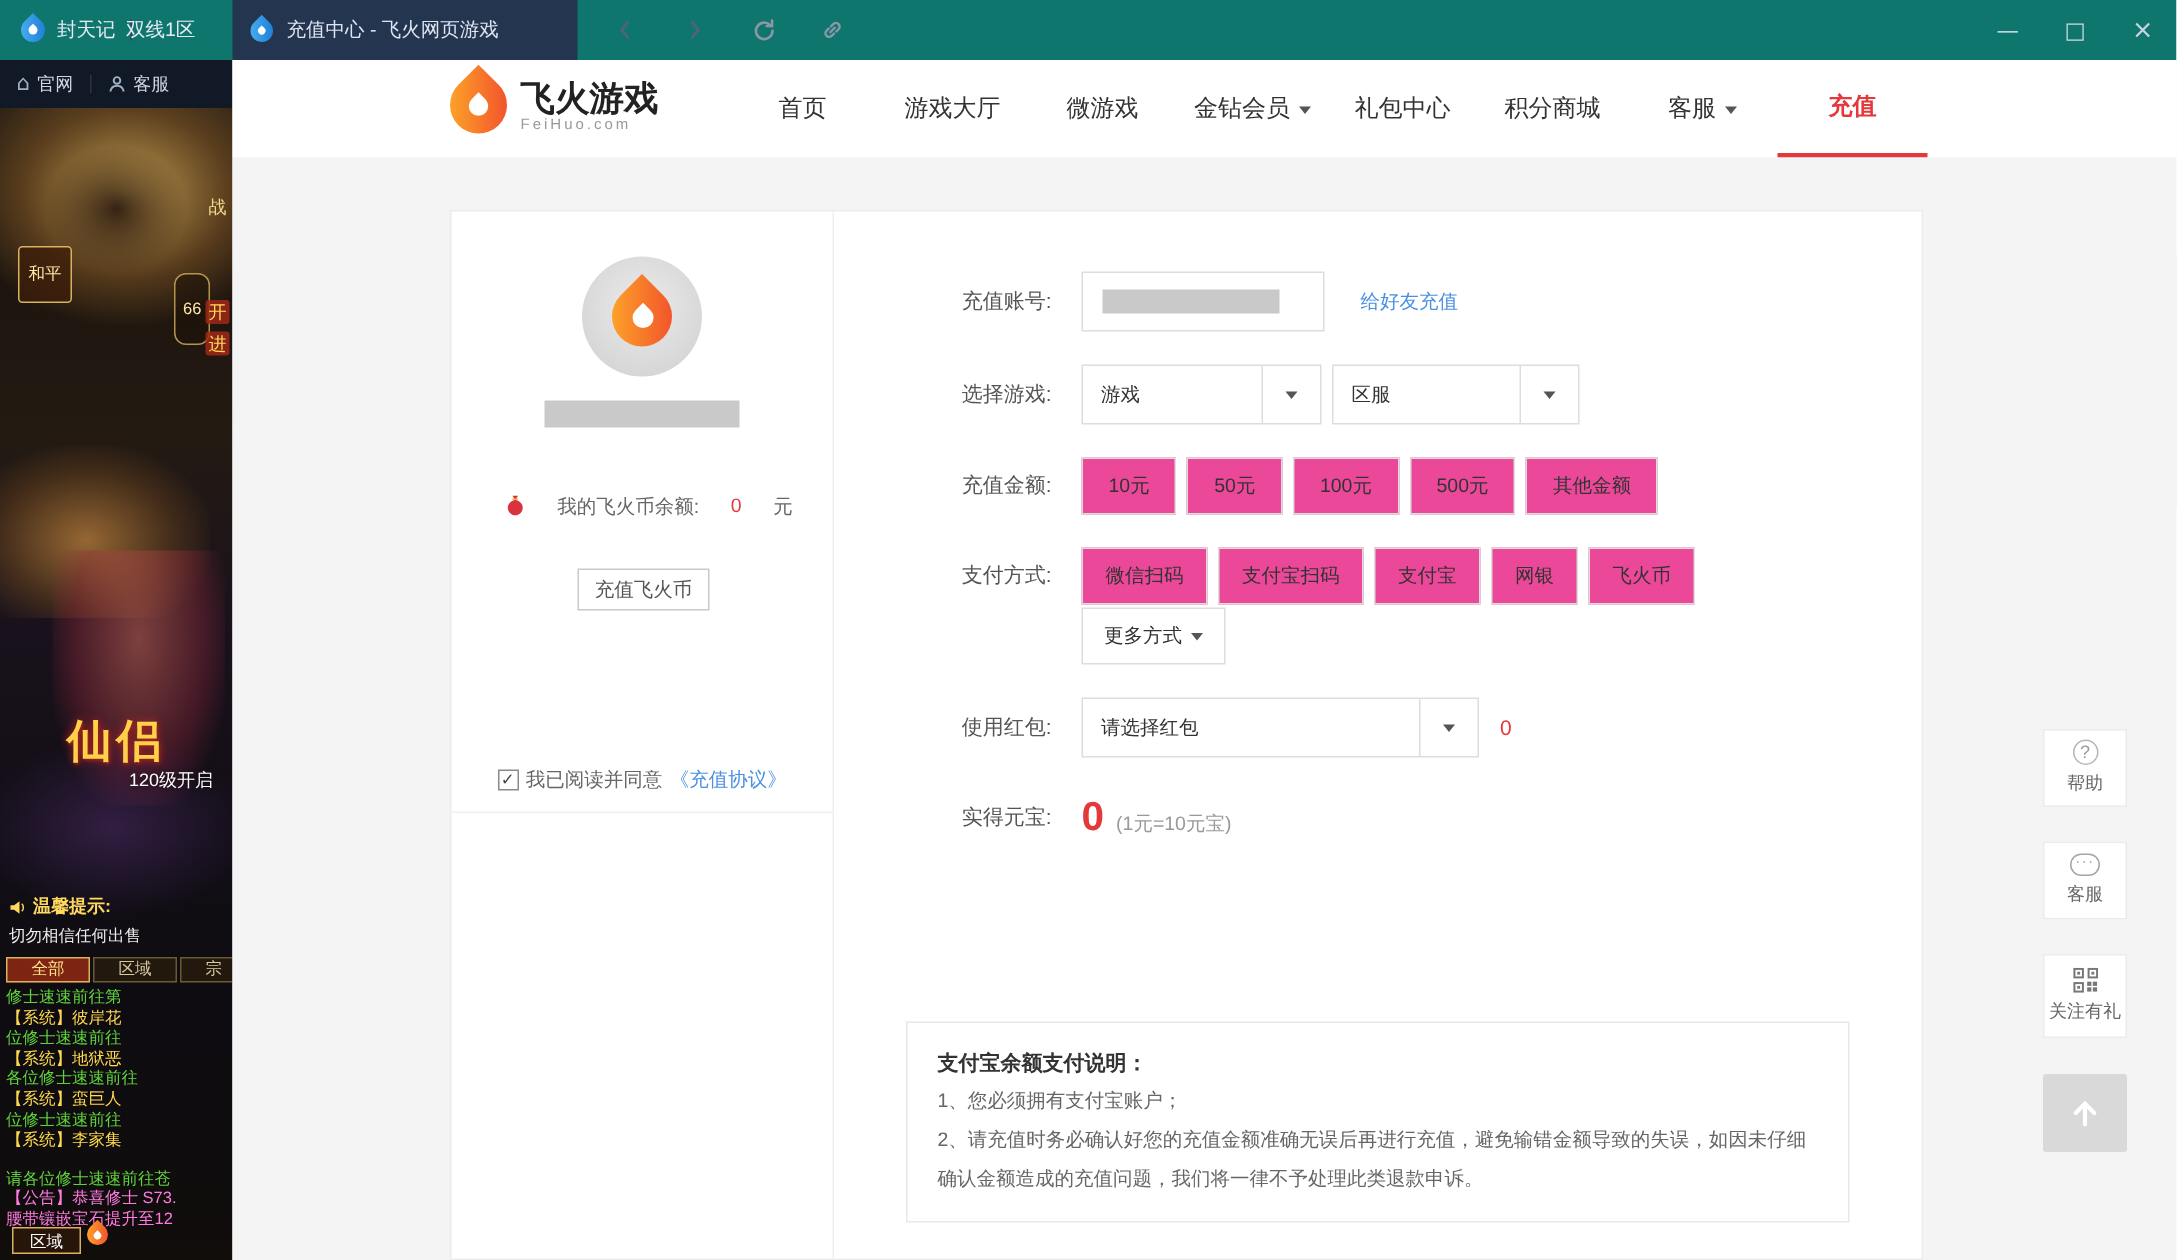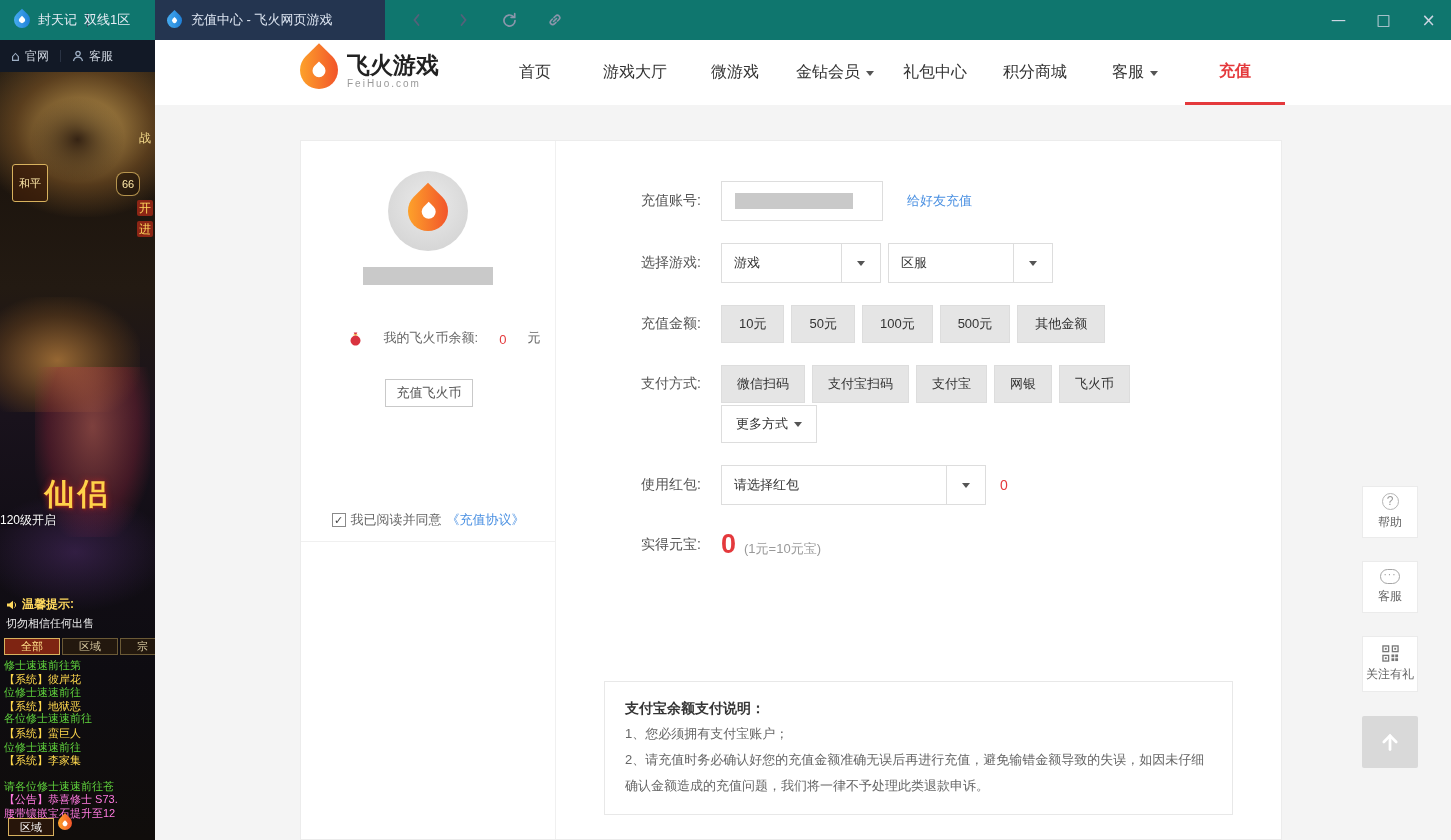--- a/index.html
+++ b/index.html
@@ -26,27 +26,27 @@
   .left-col{position:absolute;left:0;top:40px;width:155px;height:800px;background:#0c0f15}
   .quickbar{position:absolute;left:0;top:0;width:155px;height:32px;background:#121926;display:flex;align-items:center;color:#cfd6e0;font-size:12px}
   .qitem{display:flex;align-items:center;gap:5px;padding:0 11px;height:100%;cursor:pointer}
   .qsep{width:1px;height:12px;background:#2a3344}
   .qhome{font-family:"DejaVu Sans",sans-serif;font-size:14px;color:#9fb0c5}
   .game-strip{position:absolute;left:0;top:32px;width:155px;height:768px;overflow:hidden;
     background:linear-gradient(180deg,#2b2115 0%,#1d150e 15%,#231a12 28%,#19121c 45%,#120e16 60%,#0e0c11 78%,#100d0b 100%)}
   .gp{position:absolute}
   .art{position:absolute;pointer-events:none}
   .peace{left:12px;top:92px;padding:10px 6px;border:1px solid #d8b25e;background:rgba(60,30,10,.75);color:#ffe9a8;font-size:11px;line-height:16px;border-radius:3px}
-  .lvl{left:116px;top:100px;color:#ffe9a8;font-size:11px;border:1px solid rgba(216,178,94,.8);border-radius:8px;padding:4px 5px;line-height:14px;background:rgba(30,18,8,.6)}
+  .lvl{left:116px;top:110px;color:#ffe9a8;font-size:11px;border:1px solid rgba(216,178,94,.8);border-radius:8px;padding:16px 5px;line-height:14px;background:rgba(30,18,8,.6)}
   .war{right:4px;top:58px;color:#f3d98a;font-size:12px}
   .vbanner{right:2px;top:128px;display:flex;flex-direction:column;gap:5px}
   .vbanner span{width:16px;height:16px;background:rgba(160,40,22,.85);color:#ffd95e;font-size:12px;line-height:16px;text-align:center;border-radius:2px}
   .fairy{left:0;top:402px;width:155px;text-align:center;font-size:30px;font-weight:bold;color:#ffd24a;letter-spacing:3px;
     text-shadow:0 0 6px rgba(200,40,40,.9),1px 1px 2px #7a1f12}
-  .fairy-sub{left:0;top:440px;width:142px;text-align:left;font-size:12px;color:#fff;text-shadow:0 0 4px rgba(0,0,0,.8)}
+  .fairy-sub{left:0;top:440px;width:142px;text-align:right;font-size:12px;color:#fff;text-shadow:0 0 4px rgba(0,0,0,.8)}
   .tip{left:6px;top:524px;display:flex;gap:4px;align-items:center;color:#ffd95e;font-size:12px;font-weight:bold}
   .tip2{left:6px;top:544px;color:#ececec;font-size:11px;white-space:nowrap}
   .chat-tabs{left:4px;top:566px;display:flex;gap:2px}
   .ctab{height:17px;line-height:15px;padding:0 16px;font-size:11px;border:1px solid #6b5a36;background:rgba(40,28,14,.8);color:#d8c9a0;cursor:pointer;white-space:nowrap}
   .ctab.active{border-color:#d8b25e;background:#7e2412;color:#ffe08a}
   .chat{left:4px;top:587px;width:151px}
   .chat-line{font-size:11px;line-height:13.6px;white-space:nowrap;overflow:hidden}
   .region-btn{left:8px;top:746px;width:46px;height:18px;border:1px solid #d8b25e;background:rgba(50,26,10,.7);color:#fff;font-size:11px;display:flex;align-items:center;justify-content:center;cursor:pointer}
   .strip-flame{left:58px;top:744px}
 
@@ -61,38 +61,38 @@
   .nav-item.active{color:#e4393c;border-bottom:3px solid #e4393c;font-weight:bold}
   .caret{display:inline-block;width:0;height:0;border:4px solid transparent;border-top:5px solid #555;margin:5px 0 0 6px}
   .page-area{position:absolute;left:0;top:65px;width:1296px;height:735px;background:#f4f4f4}
   .card{position:absolute;left:145px;top:35px;width:982px;height:700px;background:#fff;border:1px solid #ececec}
 
   
   .profile{position:absolute;left:0;top:0;width:255px;height:698px;border-right:1px solid #f0f0f0}
   .hline{position:absolute;left:0;top:400px;width:100%;height:1px;background:#f0f0f0}
   .avatar{position:absolute;left:87px;top:30px;width:80px;height:80px;border-radius:50%;background:radial-gradient(circle at 50% 42%,#ebebeb,#cfcfcf);display:flex;align-items:center;justify-content:center}
   .name-bar{position:absolute;left:62px;top:126px;width:130px;height:18px;background:#c9c9c9}
-  .balance{position:absolute;left:16px;top:188px;width:100%;display:flex;align-items:flex-end;justify-content:center;gap:21px;font-size:13px;color:#666}
+  .balance{position:absolute;left:4px;top:188px;width:100%;display:flex;align-items:flex-start;justify-content:center;gap:21px;font-size:13px;color:#666}
   .balance .val{color:#e4393c}
   .recharge-btn{position:absolute;left:84px;top:238px;width:88px;height:28px;border:1px solid #c9c9c9;background:#fff;color:#555;font-size:13px;display:flex;align-items:center;justify-content:center;cursor:pointer}
   .agree{position:absolute;left:0;top:370px;width:100%;display:flex;align-items:center;justify-content:center;gap:5px;font-size:13px;color:#666}
   .checkbox{width:14px;height:14px;border:1px solid #8a8a8a;background:#fff;color:#444;font-size:11px;line-height:12px;text-align:center;cursor:pointer;flex:none}
   .agree a{color:#4a90e2;text-decoration:none;cursor:pointer}
 
   
   .frow{position:absolute;left:300px;display:flex;align-items:center}
   .flabel{width:100px;text-align:right;font-size:14px;color:#555;margin-right:20px;flex:none;white-space:nowrap}
   .inputbox{width:162px;height:40px;border:1px solid #ddd;background:#fff;display:flex;align-items:center;cursor:text}
   .ph-bar{width:118px;height:16px;background:#c9c9c9;margin-left:13px}
   .friend-link{margin-left:24px;font-size:13px;color:#4a90e2;cursor:pointer;text-decoration:none}
   .selectbox{height:40px;border:1px solid #ddd;background:#fff;display:flex;align-items:center;cursor:pointer}
   .stext{padding-left:12px;font-size:13px;color:#333;flex:1;text-align:left;white-space:nowrap}
   .sel-caret{width:39px;height:100%;border-left:1px solid #ddd;display:flex;align-items:center;justify-content:center;flex:none}
   .sel-caret .caret{margin:5px 0 0 0}
-  .opt-btn{height:38px;border:1px solid #ddd;background:#e5e5e5;color:#333;font-size:13px;padding:0 17px;margin-right:7px;display:flex;align-items:center;cursor:pointer;white-space:nowrap}
+  .opt-btn{height:38px;border:1px solid #ddd;background:#ec4899;color:#333;font-size:13px;padding:0 17px;margin-right:7px;display:flex;align-items:center;cursor:pointer;white-space:nowrap}
   .pay-btn{padding:0 15px}
   .more-btn{height:38px;border:1px solid #ddd;background:#fff;color:#333;font-size:13px;padding:0 14px;display:flex;align-items:center;cursor:pointer}
   .red0{margin-left:14px;color:#e4393c;font-size:14px}
   .yb-val{color:#e4393c;font-size:27px;font-weight:bold;line-height:27px}
   .yb-note{color:#999;font-size:13px;margin-left:8px;margin-top:9px}
   .notice{position:absolute;left:303px;top:540px;width:629px;border:1px solid #e8e8e8;background:#fff;padding:13px 20px 15px;font-size:13px;color:#666;line-height:26px}
   .ntitle{color:#333;font-weight:bold;font-size:14px}
 
   
   .fbox{position:absolute;left:1362px;width:56px;background:#fff;border:1px solid #ebebeb;display:flex;flex-direction:column;align-items:center;justify-content:center;gap:4px;font-size:12px;color:#666;cursor:pointer}
@@ -200,21 +200,21 @@
         <span class="ctab active">全部</span>
         <span class="ctab">区域</span>
         <span class="ctab">宗</span>
       </div>
 
       <div class="gp chat">
         <div class="chat-line" style="color: rgb(95, 210, 60);">修士速速前往第</div>
         <div class="chat-line" style="color: rgb(255, 217, 77);">【系统】彼岸花</div>
         <div class="chat-line" style="color: rgb(95, 210, 60);">位修士速速前往</div>
         <div class="chat-line" style="color: rgb(255, 217, 77);">【系统】地狱恶</div>
-        <div class="chat-line" style="color: rgb(95, 210, 60); font-family: Liberation Mono, monospace;">各位修士速速前往</div>
+        <div class="chat-line" style="color: rgb(95, 210, 60);">各位修士速速前往</div>
         <div class="chat-line" style="color: rgb(255, 217, 77);">【系统】蛮巨人</div>
         <div class="chat-line" style="color: rgb(95, 210, 60);">位修士速速前往</div>
         <div class="chat-line" style="color: rgb(255, 217, 77);">【系统】李家集</div>
         <div class="chat-line" style="color: rgb(95, 210, 60); margin-top: 12px;">请各位修士速速前往苍</div>
         <div class="chat-line" style="color: rgb(255, 122, 224);">【公告】恭喜修士 S73.</div>
         <div class="chat-line" style="color: rgb(255, 122, 224);">腰带镶嵌宝石提升至12</div>
       </div>
 
       <span class="gp region-btn">区域</span>
       <span class="gp strip-flame flame orange" style="width:14px;height:14px">

